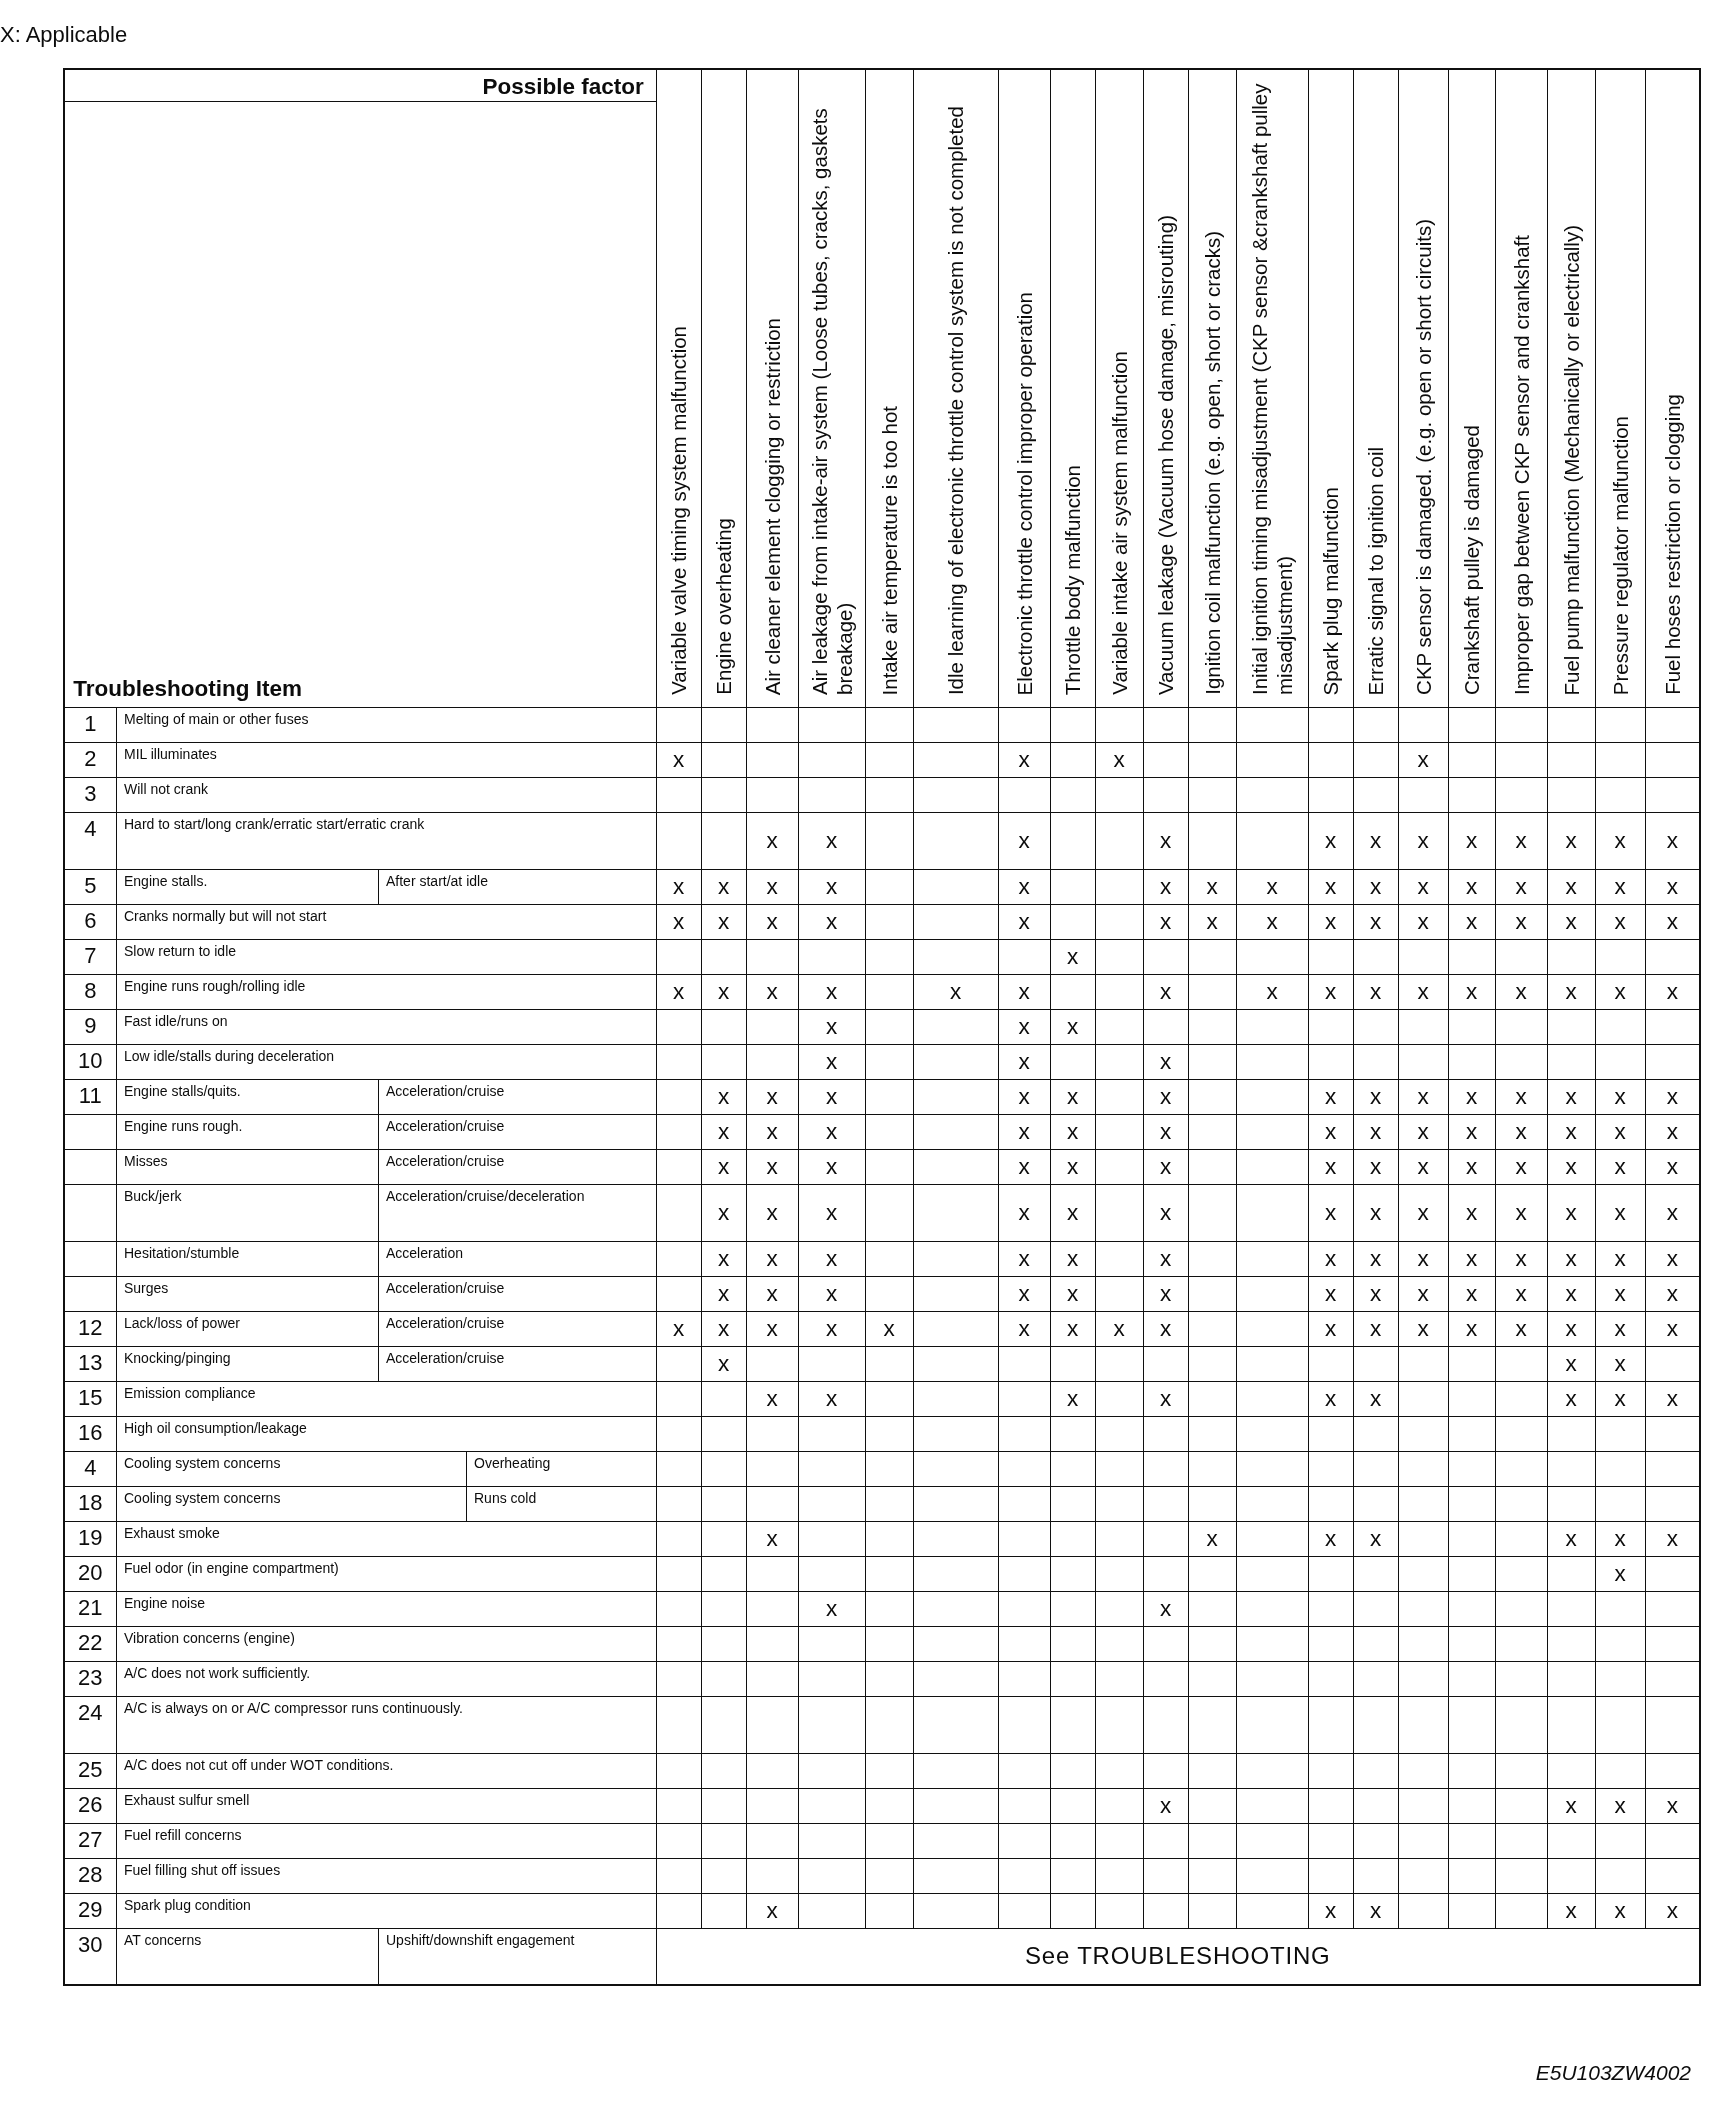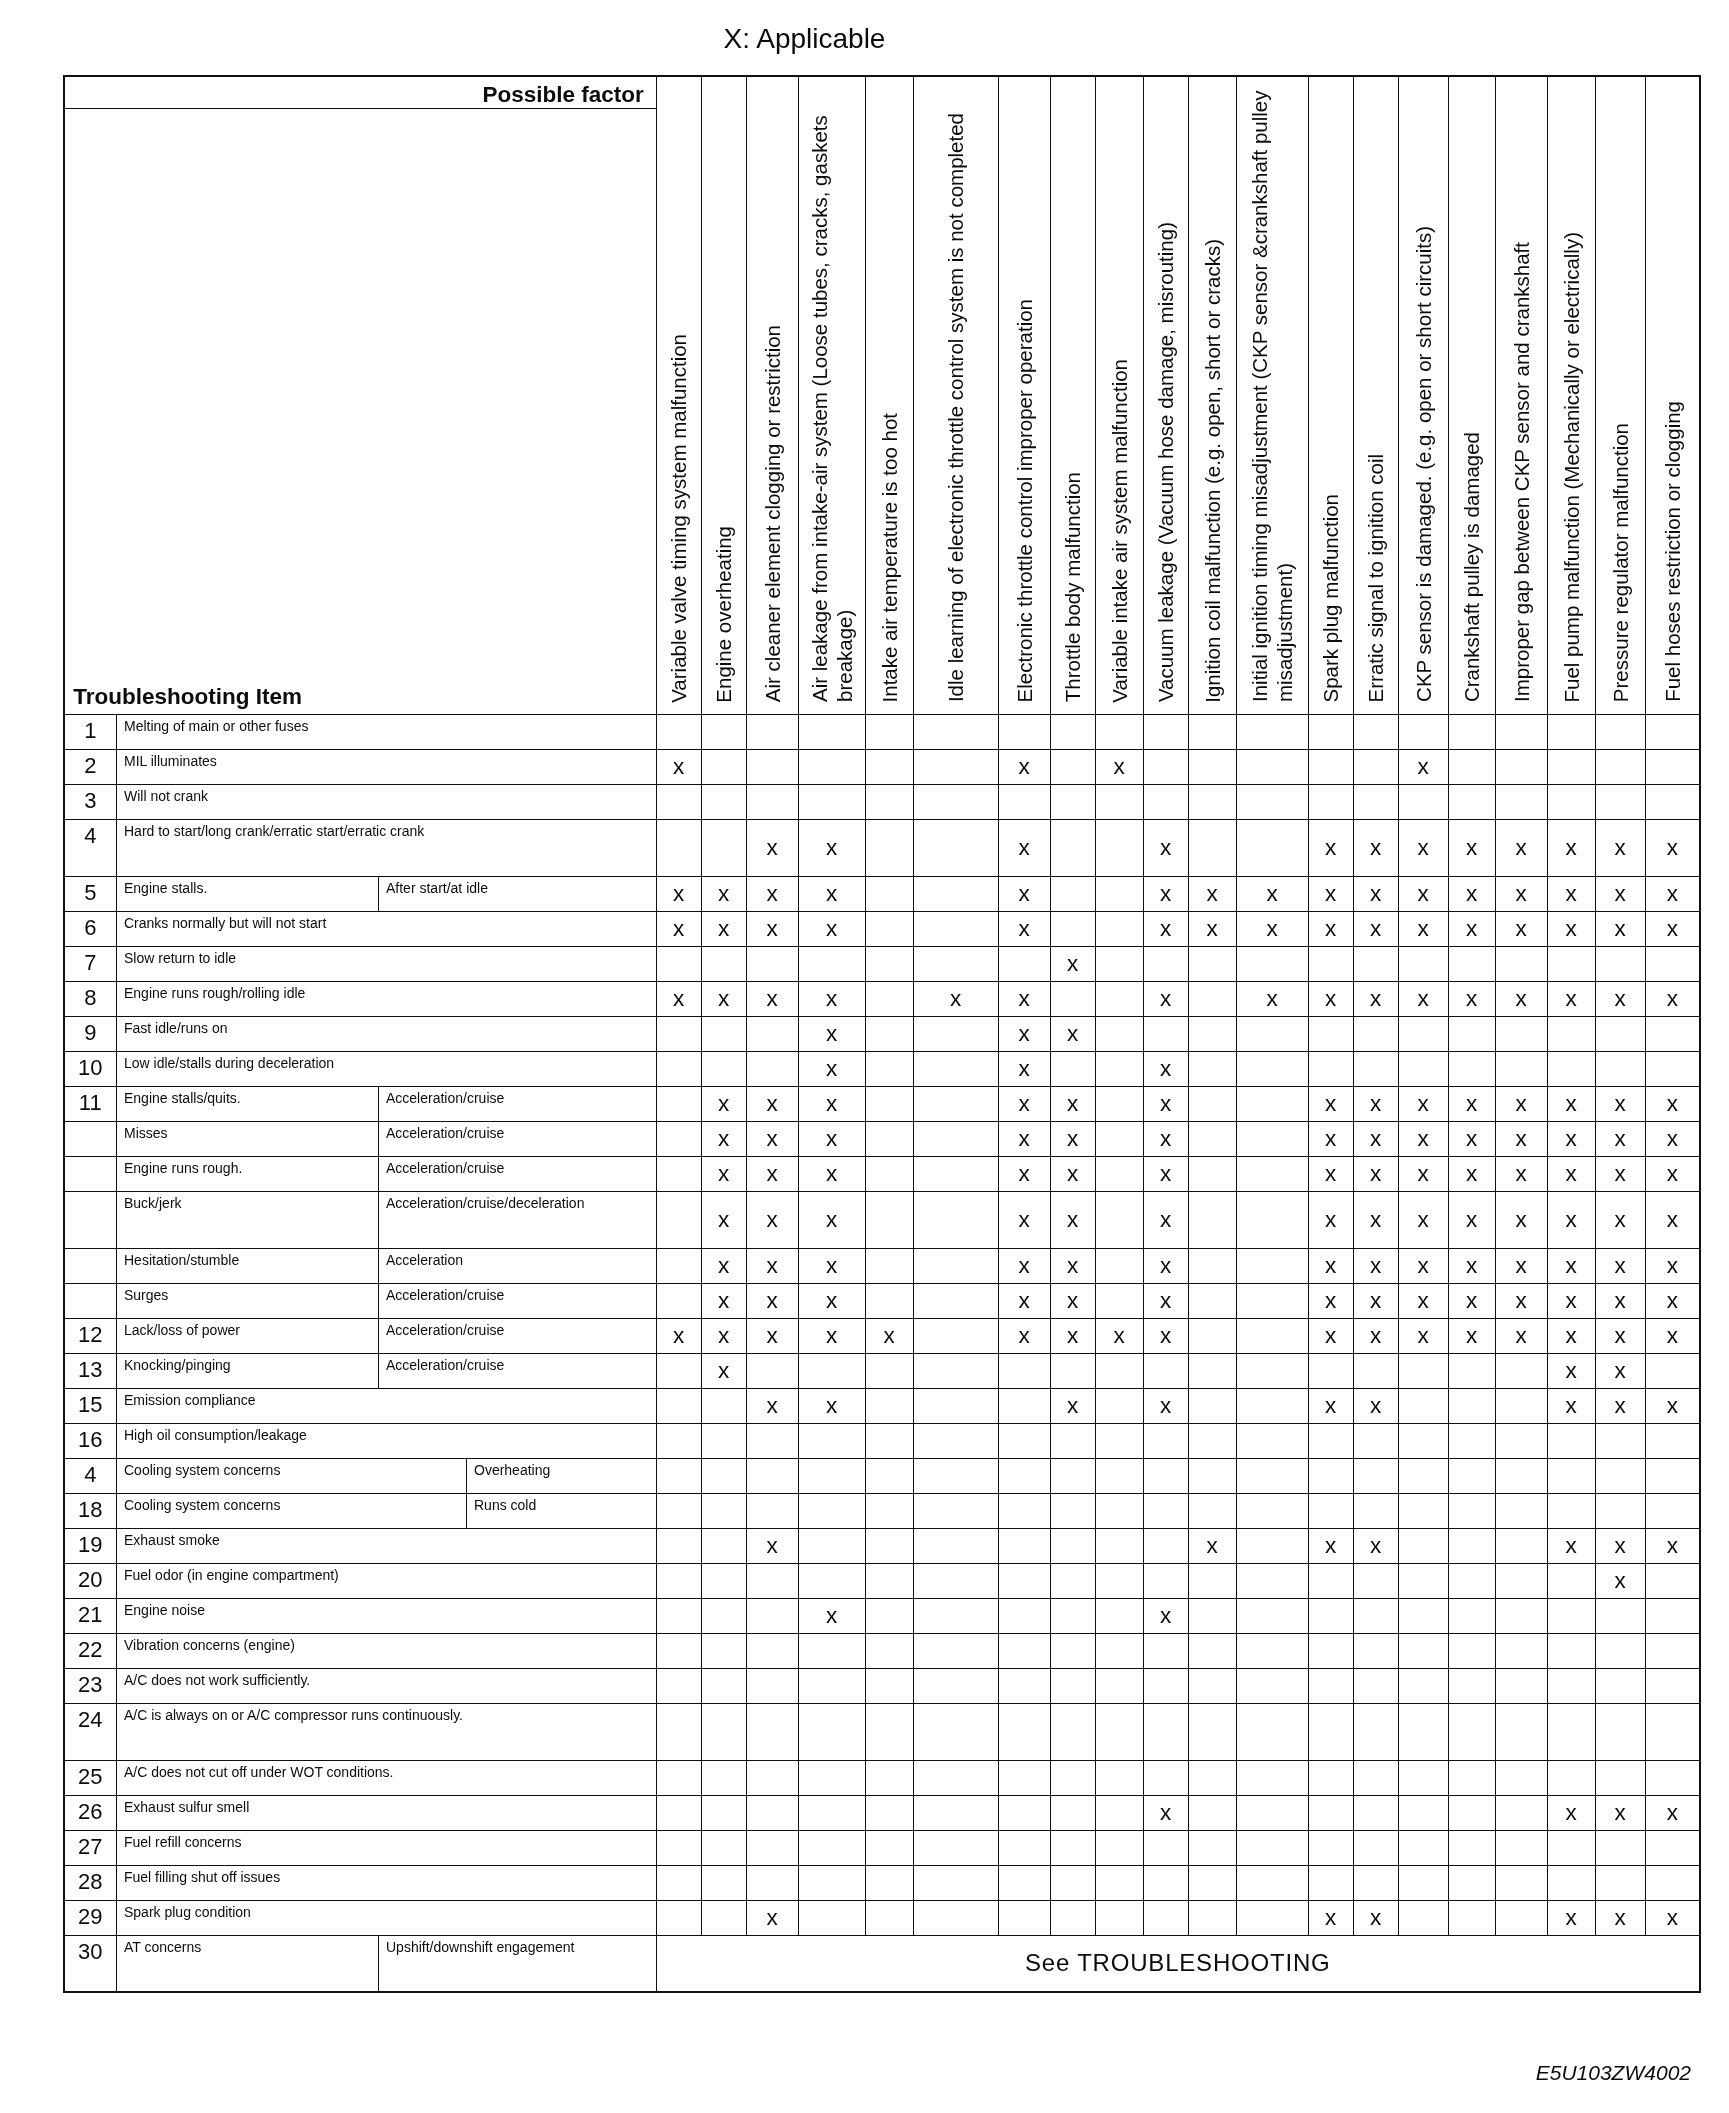--- a/index.html
+++ b/index.html
@@ -11,23 +11,23 @@
   }
   .page {
     position: relative;
     width: 1729px;
     height: 2113px;
     background: #ffffff;
     overflow: hidden;
     padding-top: 11.7px;
   }
   .legend {
-    text-align: center;
+    text-align: left;
     padding: 10px 120px 20px 0;
-    font-size: 28px;
+    font-size: 22px;
     color: #0c0c0c;
   }
   .matrix {
     border-collapse: collapse;
     table-layout: fixed;
     margin-left: 63px;
     border: 2.5px solid #101010;
   }
   .matrix th, .matrix td {
     border: 1.7px solid #101010;
@@ -429,46 +429,46 @@
           <td class="mark">x</td>
           <td class="mark">x</td>
           <td class="mark">x</td>
           <td class="mark">x</td>
           <td class="mark">x</td>
           <td class="mark">x</td>
           <td class="mark">x</td>
         </tr>
         <tr class="matrix-row">
           <td class="num"></td>
+          <td class="item">Engine runs rough.</td>
+          <td class="item cond" colspan="2">Acceleration/cruise</td>
+          <td class="mark"></td>
+          <td class="mark">x</td>
+          <td class="mark">x</td>
+          <td class="mark">x</td>
+          <td class="mark"></td>
+          <td class="mark"></td>
+          <td class="mark">x</td>
+          <td class="mark">x</td>
+          <td class="mark"></td>
+          <td class="mark">x</td>
+          <td class="mark"></td>
+          <td class="mark"></td>
+          <td class="mark">x</td>
+          <td class="mark">x</td>
+          <td class="mark">x</td>
+          <td class="mark">x</td>
+          <td class="mark">x</td>
+          <td class="mark">x</td>
+          <td class="mark">x</td>
+          <td class="mark">x</td>
+        </tr>
+        <tr class="matrix-row">
+          <td class="num"></td>
           <td class="item">Misses</td>
-          <td class="item cond" colspan="2">Acceleration/cruise</td>
-          <td class="mark"></td>
-          <td class="mark">x</td>
-          <td class="mark">x</td>
-          <td class="mark">x</td>
-          <td class="mark"></td>
-          <td class="mark"></td>
-          <td class="mark">x</td>
-          <td class="mark">x</td>
-          <td class="mark"></td>
-          <td class="mark">x</td>
-          <td class="mark"></td>
-          <td class="mark"></td>
-          <td class="mark">x</td>
-          <td class="mark">x</td>
-          <td class="mark">x</td>
-          <td class="mark">x</td>
-          <td class="mark">x</td>
-          <td class="mark">x</td>
-          <td class="mark">x</td>
-          <td class="mark">x</td>
-        </tr>
-        <tr class="matrix-row">
-          <td class="num"></td>
-          <td class="item">Engine runs rough.</td>
           <td class="item cond" colspan="2">Acceleration/cruise</td>
           <td class="mark"></td>
           <td class="mark">x</td>
           <td class="mark">x</td>
           <td class="mark">x</td>
           <td class="mark"></td>
           <td class="mark"></td>
           <td class="mark">x</td>
           <td class="mark">x</td>
           <td class="mark"></td>

